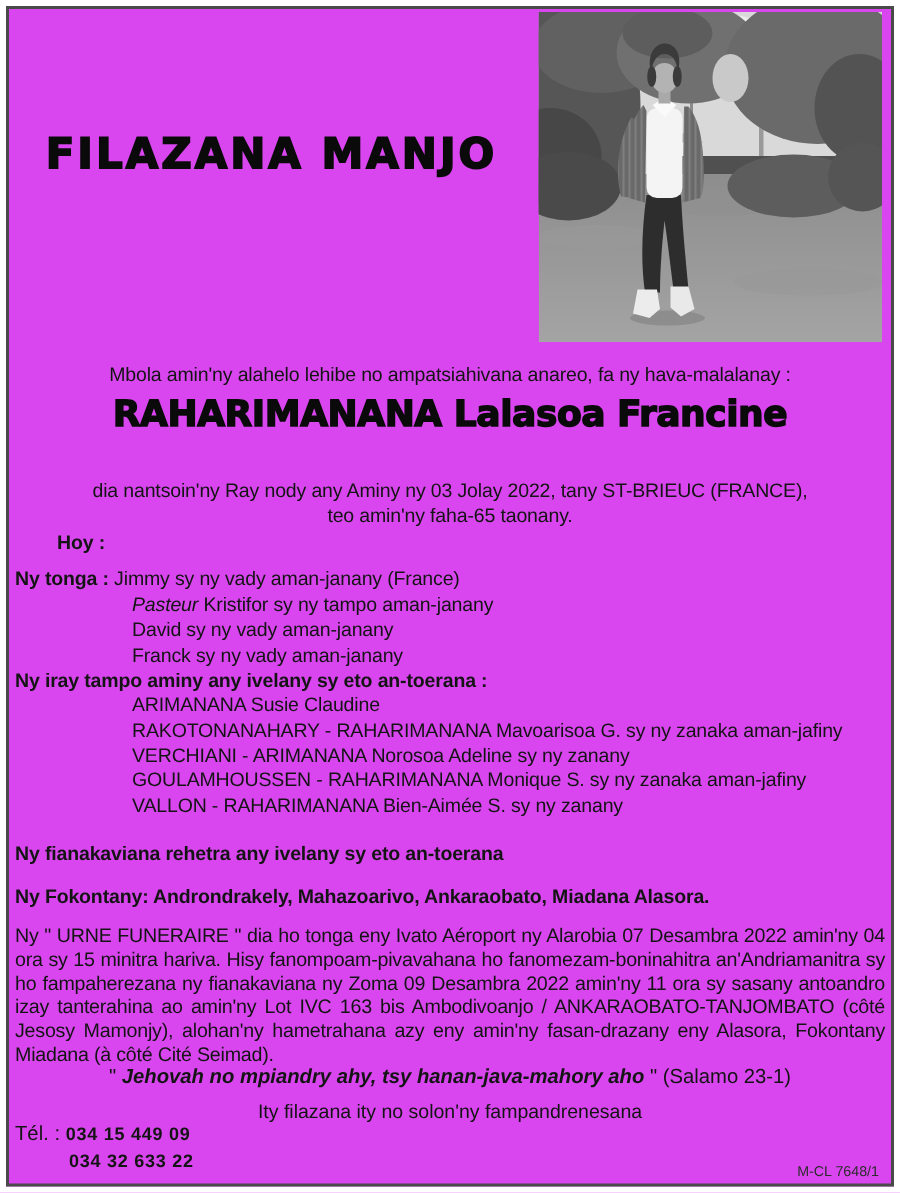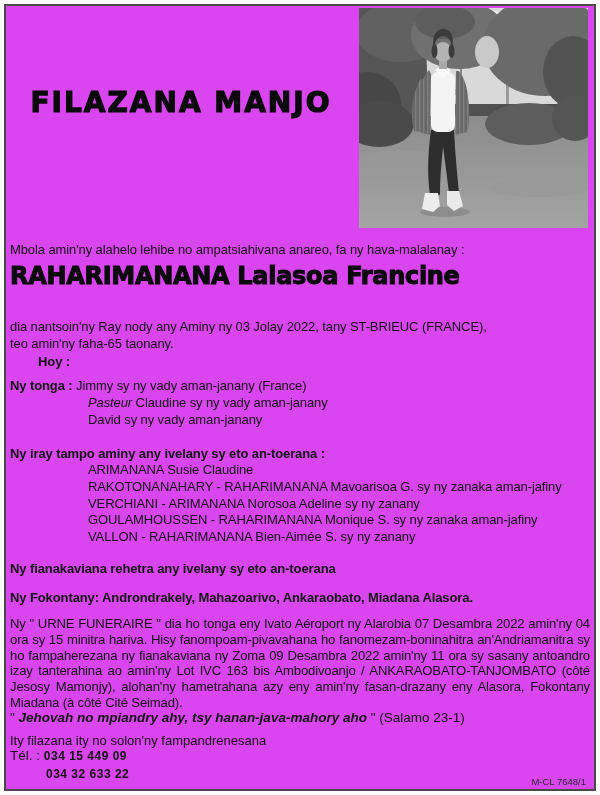--- a/index.html
+++ b/index.html
@@ -2,21 +2,21 @@
 <html><head>
 <meta charset="utf-8">
 <style>
   html,body{margin:0;padding:0;background:#ffffff;}
   body{width:600px;height:795px;position:relative;overflow:hidden;
        font-family:"Liberation Sans",sans-serif;color:#141414;
        -webkit-font-smoothing:antialiased;}
   .page{position:absolute;inset:4px;border:2px solid #4a4a4a;background:#d946ef;}
   .abs{position:absolute;}
   .full{left:4px;width:calc(100% - 8px);}
-  .center{text-align:left;}
+  .center{text-align:center;}
   .body-txt{font-size:13px;line-height:17px;letter-spacing:-0.1px;}
   .bold{font-weight:bold;}
   .italic{font-style:italic;}
 
   .title{top:80px;left:10px;width:330px;text-align:center;
          font-family:"DejaVu Sans","Liberation Sans",sans-serif;
          font-weight:bold;font-size:28px;letter-spacing:2px;
          -webkit-text-stroke:1.2px #0a0a0a;color:#0a0a0a;white-space:nowrap;}
   .photo{top:2px;right:6px;width:229px;height:220px;overflow:hidden;}
   .intro{top:235px;font-size:13px;}
@@ -125,24 +125,27 @@
   </div>
 
   <div class="abs hoy body-txt bold">Hoy :</div>
 
   <div class="abs children body-txt">
     <div>
       <span class="bold">Ny tonga :</span>
       <span>Jimmy sy ny vady aman-janany (France)</span>
     </div>
     <div class="indent">
-      <span class="italic">Pasteur</span><span> Claudine sy ny vady aman-janany</span>
+      <span class="italic">Pasteur</span><span> Kristifor sy ny tampo aman-janany</span>
     </div>
     <div class="indent">
       <span>David sy ny vady aman-janany</span>
+    </div>
+    <div class="indent">
+      <span>Franck sy ny vady aman-janany</span>
     </div>
   </div>
 
   <div class="abs iray body-txt bold">Ny iray tampo aminy any ivelany sy eto an-toerana :</div>
 
   <div class="abs siblings">
     <div>ARIMANANA Susie Claudine</div>
     <div>RAKOTONANAHARY - RAHARIMANANA Mavoarisoa G. sy ny zanaka aman-jafiny</div>
     <div>VERCHIANI - ARIMANANA Norosoa Adeline sy ny zanany</div>
     <div>GOULAMHOUSSEN - RAHARIMANANA Monique S. sy ny zanaka aman-jafiny</div>

